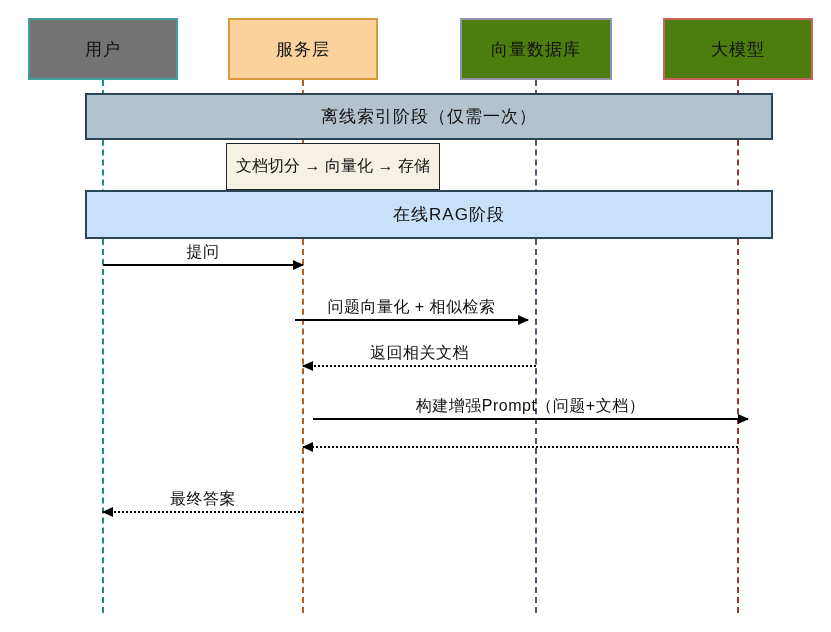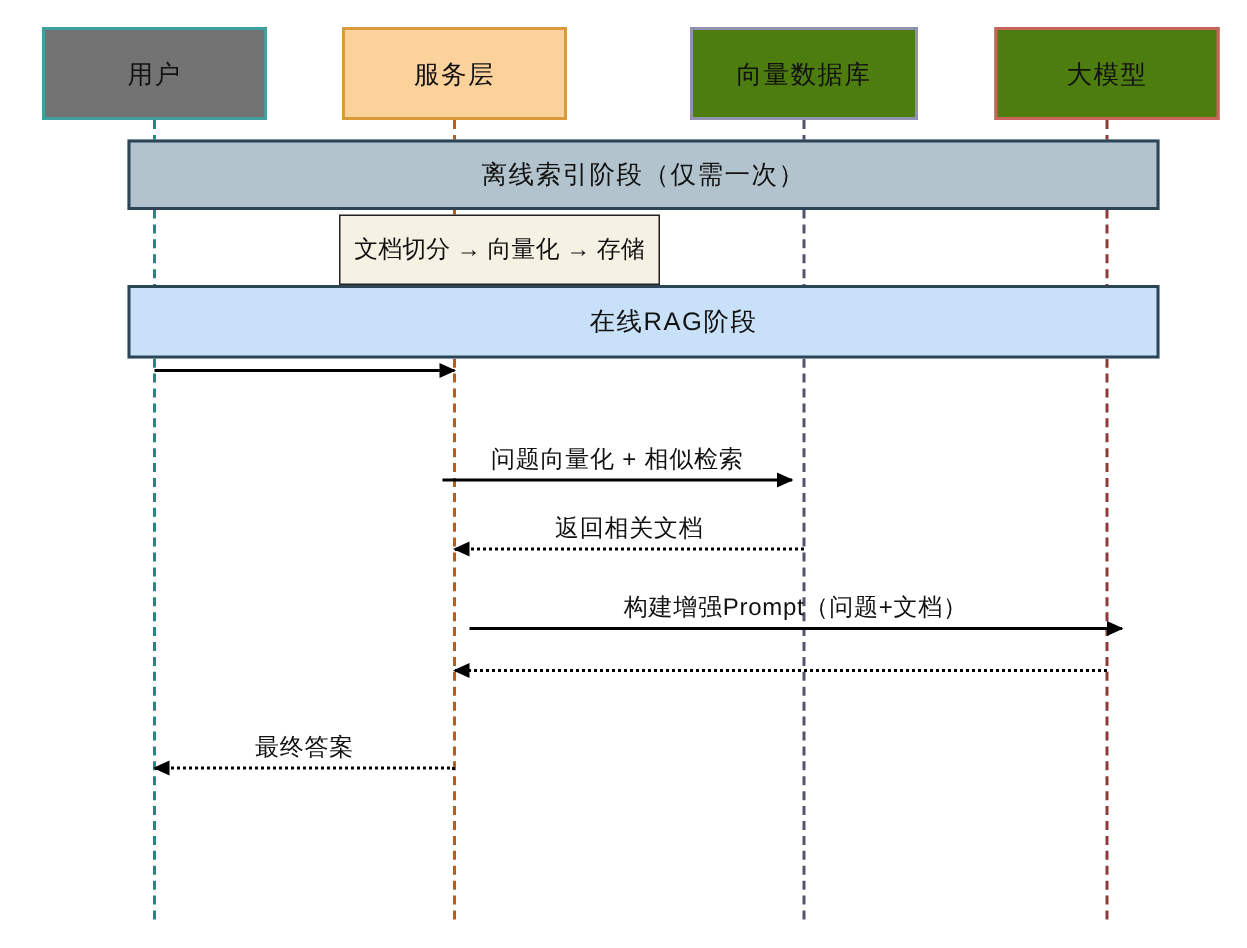--- a/index.html
+++ b/index.html
@@ -151,20 +151,21 @@
     <span>服务层</span>
   </div>
   <div class="participant p-vdb">
     <span>向量数据库</span>
   </div>
   <div class="participant p-llm">
     <span>大模型</span>
   </div>
 
   <div class="message m1">
+    <div class="msg-label">提问</div>
     <div class="msg-line arrow-right"></div>
   </div>
 
   <div class="message m2">
     <div class="msg-label">问题向量化 + 相似检索</div>
     <div class="msg-line arrow-right"></div>
   </div>
 
   <div class="message m3">
     <div class="msg-label">返回相关文档</div>

